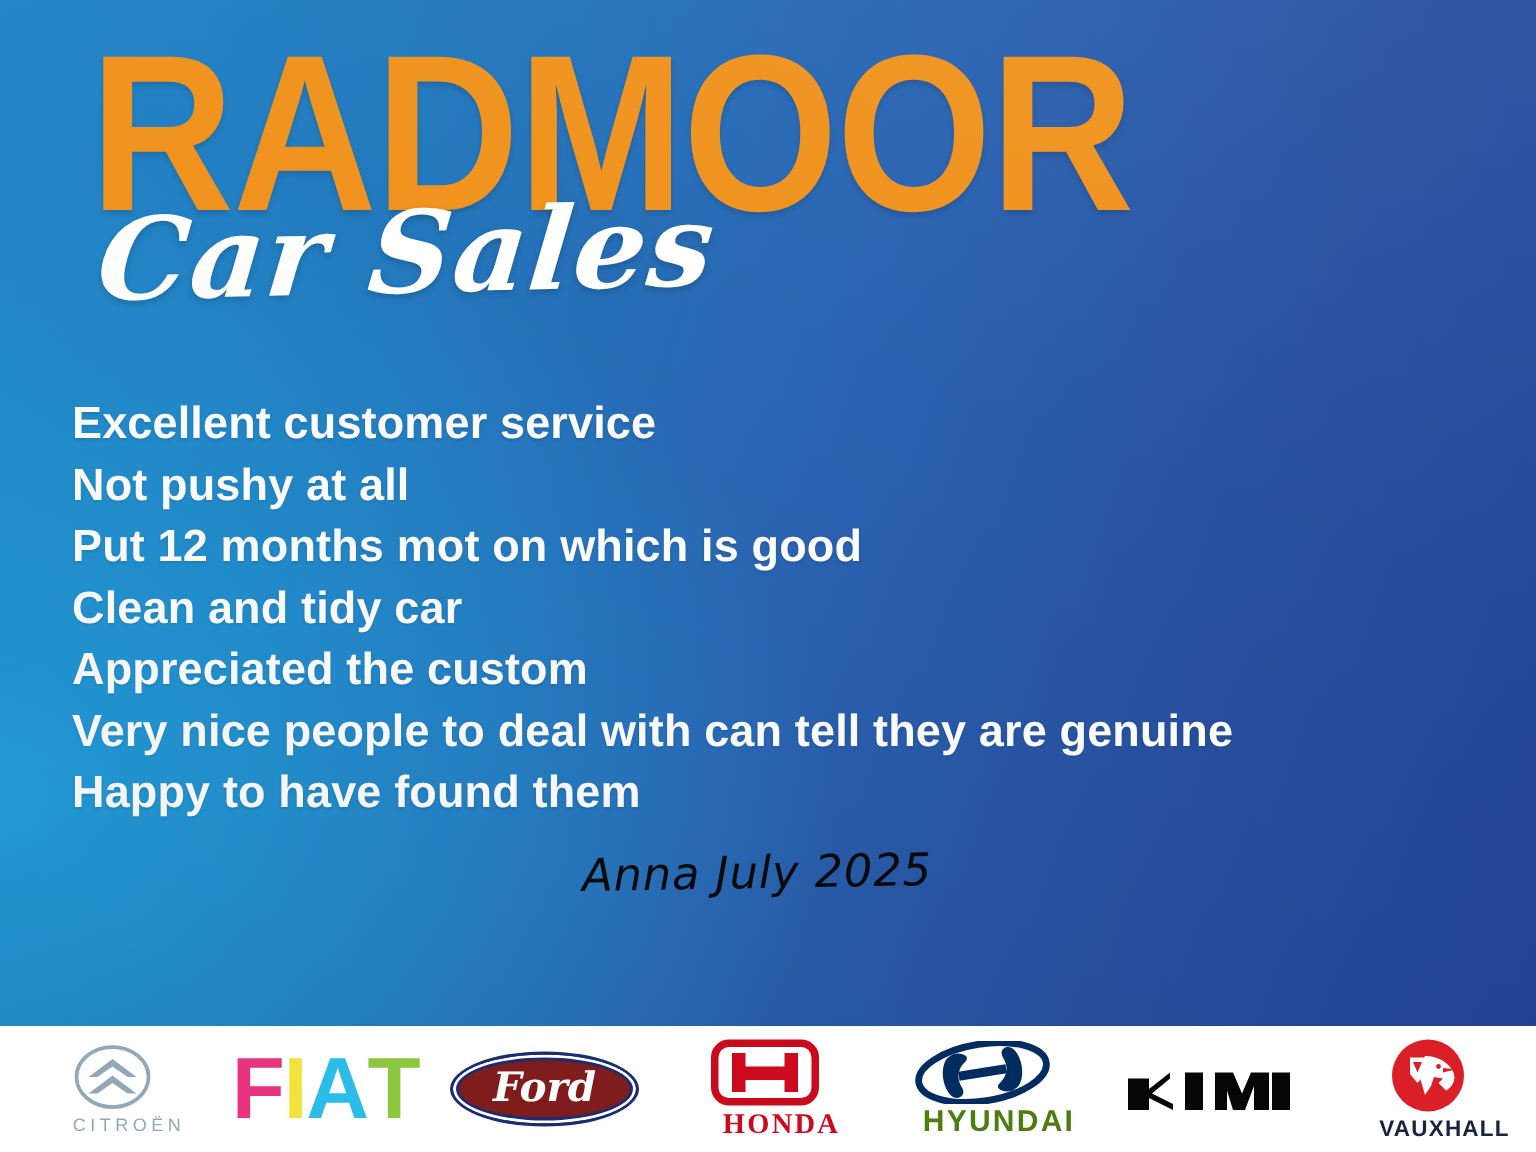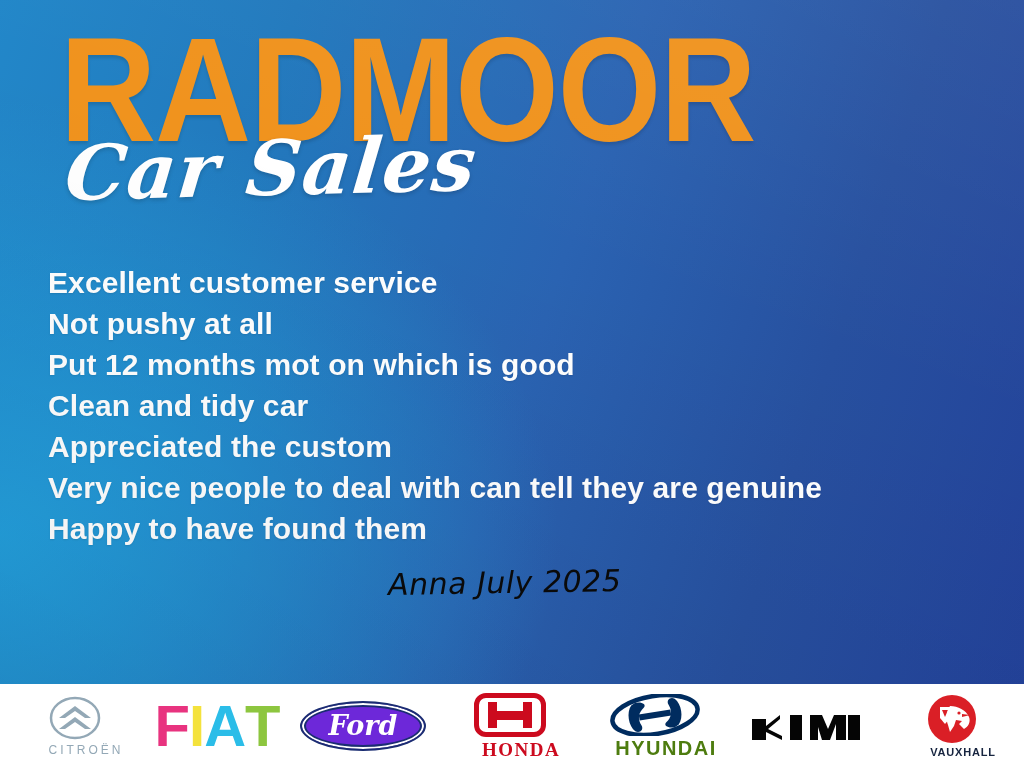--- a/index.html
+++ b/index.html
@@ -135,21 +135,21 @@
     font-family:"Liberation Sans", sans-serif;
     font-weight:bold;
     font-size:58px;
     line-height:0.86;
     letter-spacing:-1px;
   }
 
   .logo-ford{ width:126px; }
   .ford-oval{
     width:126px; height:50px;
-    background:#6d28d9;
+    background:#7f1d1d;
     border-radius:50%;
     border:2px solid #1b2d72;
     display:flex; align-items:center; justify-content:center;
     box-shadow:inset 0 0 0 2px #ffffff, inset 0 0 0 4px #1b2d72;
   }
   .ford-oval span{
     font-family:"DejaVu Serif", serif;
     font-style:italic;
     font-weight:bold;
     font-size:27px;
@@ -187,21 +187,21 @@
 
   .logo-hyundai{ width:122px; }
   .logo-hyundai .logo-word{ font-size:20px; color:#4d7c0f; letter-spacing:1.5px; margin-top:2px; }
 
   .logo-kia{ width:120px; }
 
   .logo-toyota{ width:108px; }
   .logo-toyota .logo-word{ font-size:19px; color:#c8102e; letter-spacing:1px; margin-top:1px; }
 
   .logo-vauxhall{ width:112px; }
-  .logo-vauxhall .logo-word{ font-size:11px; color:#16243f; letter-spacing:0.8px; margin-top:3px; }
+  .logo-vauxhall .logo-word{ font-size:15px; color:#16243f; letter-spacing:0.8px; margin-top:3px; }
 </style>
 </head>
 <body>
 
 <div class="poster">
 
   <div class="blue-panel">
 
     <div class="header">
       <div class="brand-radmoor">RADMOOR</div>

